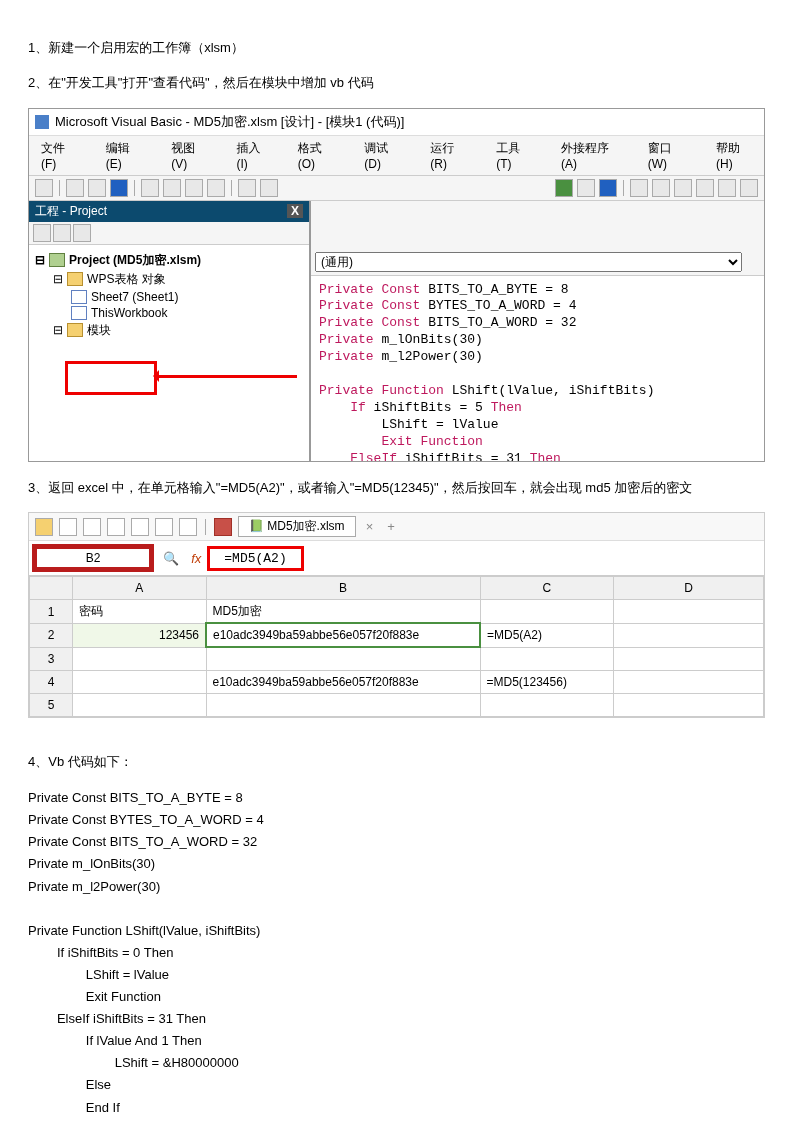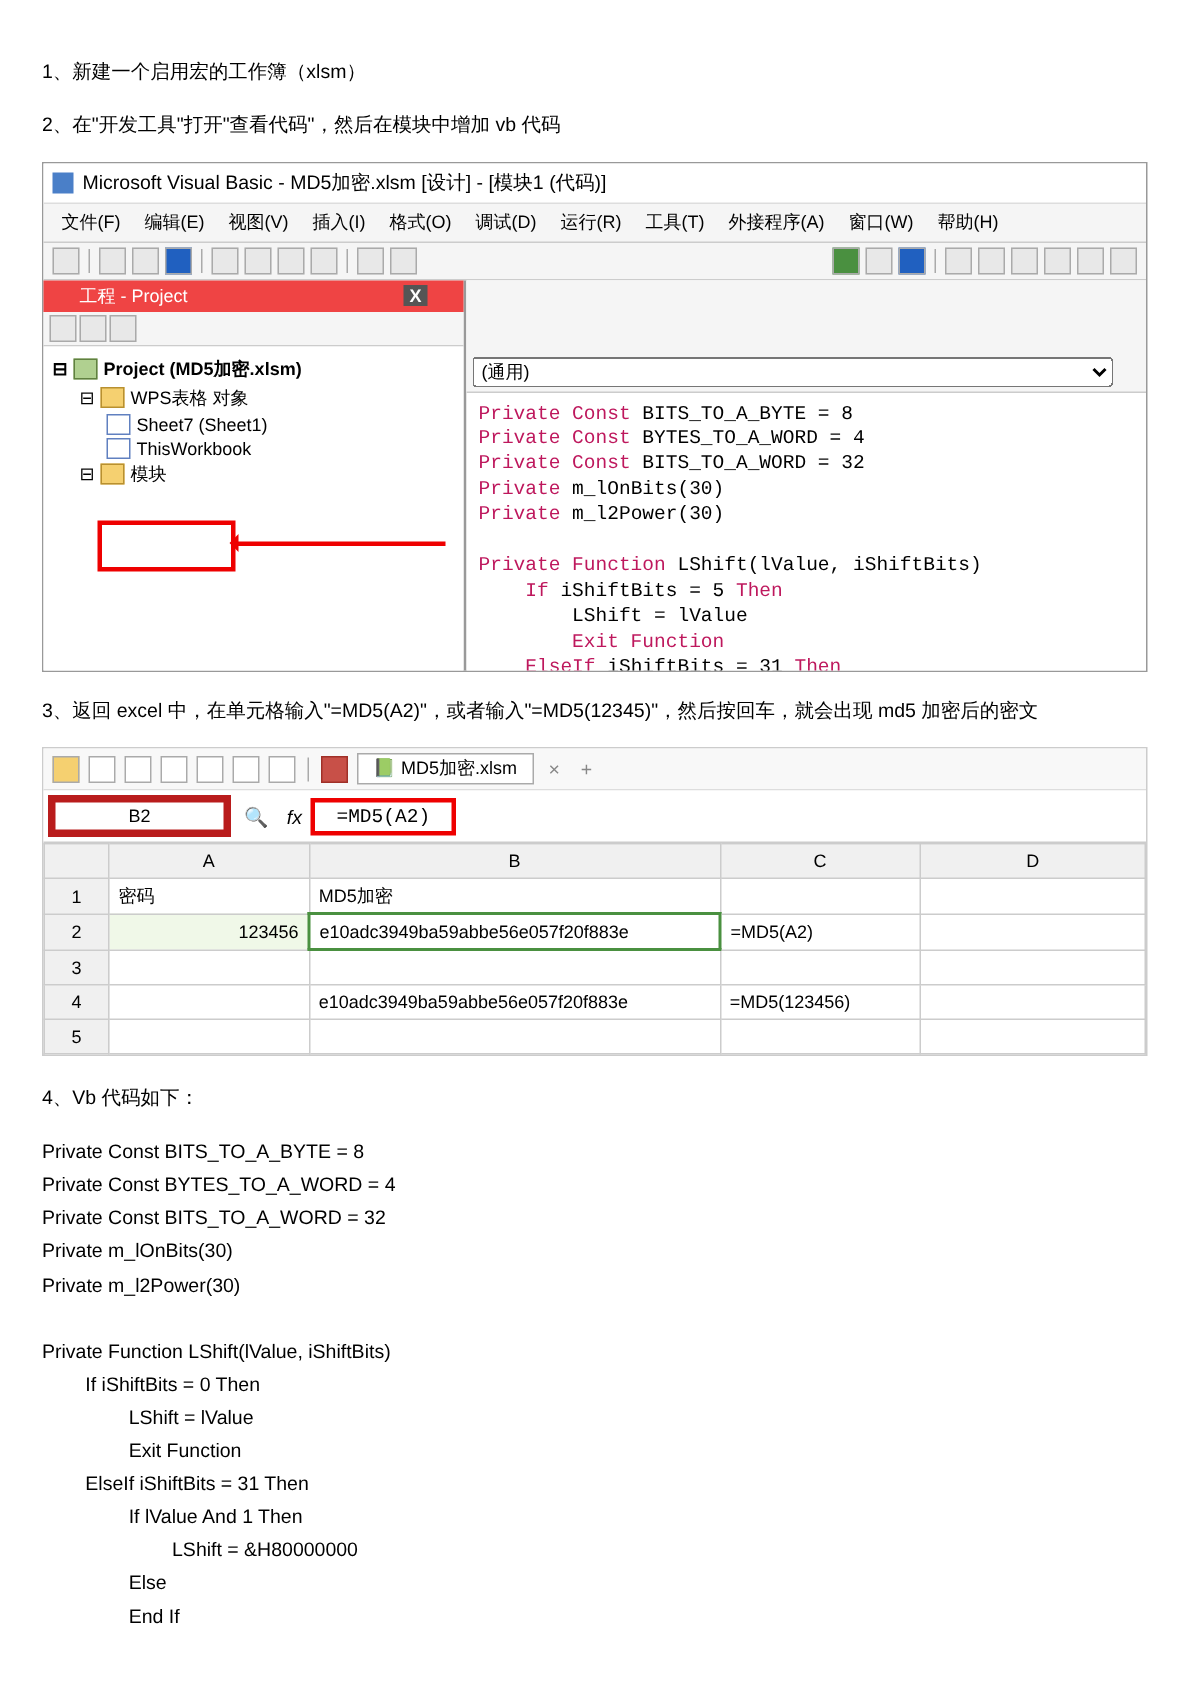--- a/index.html
+++ b/index.html
@@ -1,57 +1,57 @@
 <!DOCTYPE html>
 <html><head>
 <meta charset="utf-8">
 <style>
   body { margin:0; padding:30px 28px; font-family:Arial,"Microsoft YaHei",sans-serif; font-size:13px; color:#000; width:793px; box-sizing:border-box; background:#fff; }
   .step { margin:8px 0 14px 0; line-height:1.6; }
   .vbe { border:1px solid #999; background:#fff; margin-bottom:16px; }
   .vbe-title { background:#fff; padding:4px 6px; font-size:13px; display:flex; align-items:center; gap:6px; border-bottom:1px solid #ddd; }
   .vbe-title .ico { width:14px; height:14px; background:#4a7fc8; display:inline-block; }
-  .menubar { background:#f5f5f5; padding:2px 6px; font-size:12px; display:flex; gap:4px; border-bottom:1px solid #ccc; }
+  .menubar { background:#f5f5f5; padding:2px 6px; font-size:12px; display:flex; gap:18px; border-bottom:1px solid #ccc; }
   .menubar span { padding:2px 6px; }
   .toolbar { background:#f5f5f5; padding:3px 6px; display:flex; align-items:center; gap:4px; border-bottom:1px solid #ccc; font-size:12px; }
   .tb-ico { width:16px; height:16px; background:#e8e8e8; border:1px solid #aaa; display:inline-block; }
   .tb-ico.save { background:#2060c0; }
   .tb-sep { width:1px; height:16px; background:#aaa; margin:0 2px; }
   .vbe-body { display:flex; height:260px; }
   .proj-pane { width:280px; border-right:2px solid #999; display:flex; flex-direction:column; }
-  .proj-title { background:#ef4444; color:#fff; padding:2px 24px; font-size:12px; display:flex; justify-content:space-between; align-items:center; }
+  .proj-title { background:#0c4a6e; color:#fff; padding:2px 6px; font-size:12px; display:flex; justify-content:space-between; align-items:center; }
   .proj-title .x { background:#555; padding:0 4px; font-weight:bold; }
   .proj-tb { background:#f5f5f5; padding:2px 4px; border-bottom:1px solid #ccc; display:flex; gap:2px; }
   .tree { padding:6px 4px; font-size:12px; font-family:"Segoe UI",Tahoma,sans-serif; flex:1; background:#fff; position:relative; }
   .tree .node { padding:1px 0 1px 14px; display:flex; align-items:center; gap:4px; }
   .tree .node.l1 { padding-left:2px; font-weight:bold; }
   .tree .node.l2 { padding-left:20px; }
   .tree .node.l3 { padding-left:38px; }
   .tree .ic { width:14px; height:12px; display:inline-block; }
   .ic.fld { background:#f5d070; border:1px solid #b89030; }
   .ic.doc { background:#fff; border:1px solid #6080c0; }
   .ic.mod { background:#b0d090; border:1px solid #608040; }
   .sel { background:#0066cc; color:#fff; padding:0 4px; }
   .redbox { position:absolute; border:3px solid #e00; }
   .arrow { position:absolute; height:3px; background:#e00; }
   .arrow::before { content:""; position:absolute; left:-10px; top:-5px; border:6px solid transparent; border-right-color:#e00; }
   .code-pane { flex:1; display:flex; flex-direction:column; background:#fff; }
   .code-dd { padding:3px 4px; background:#f5f5f5; border-bottom:1px solid #ccc; }
   .code-dd select { width:96%; font-size:12px; padding:1px;margin-top:48px; }
   .code { flex:1; padding:6px 8px; font-family:"Courier New",monospace; font-size:13px; white-space:pre; overflow:hidden; line-height:1.3; }
   .kw { color:#be185d; }
-  .excel { border:1px solid #ccc; margin-bottom:18px; }
+  .excel { border:1px solid #ccc; margin-bottom:34px; }
   .xl-bar { background:#f8f8f8; padding:3px 6px; display:flex; align-items:center; gap:6px; border-bottom:1px solid #ddd; }
   .xl-ico { width:16px; height:16px; display:inline-block; border:1px solid #aaa; background:#fff; }
   .xl-ico.r { background:#c85048; border-color:#a03028; }
   .tab { border:1px solid #aaa; padding:1px 10px; background:#fff; font-size:12px; }
   .tab-x { color:#888; padding:0 4px; }
   .fx-row { display:flex; align-items:center; border-bottom:1px solid #ccc; background:#fff; }
   .namebox { width:100px; border:5px solid #b91c1c; margin:3px; padding:2px 6px; font-size:12px; text-align:center; background:#fff; }
-  .fx-lbl { font-style:italic; color:#000000; padding:0 6px; font-size:13px; }
+  .fx-lbl { font-style:italic; color:#c2410c; padding:0 6px; font-size:13px; }
   .fx-input { border:3px solid #e00; padding:2px 14px; font-family:"Courier New",monospace; font-size:13px; }
   .grid { border-collapse:collapse; width:100%; font-size:12px; }
   .grid th, .grid td { border:1px solid #ccc; padding:2px 6px; height:18px; text-align:left; font-weight:normal; }
   .grid th { background:#f0f0f0; text-align:center; }
   .grid .rh { background:#f0f0f0; text-align:center; width:30px; }
   .grid .ca { width:120px; text-align:right; }
   .grid .cb { width:260px; }
   .grid .cc { width:120px; }
   .sel-row .ca { background:#f0f8e8; }
   .sel-row .cb { border:2px solid #4a9040; background:#fff; }

